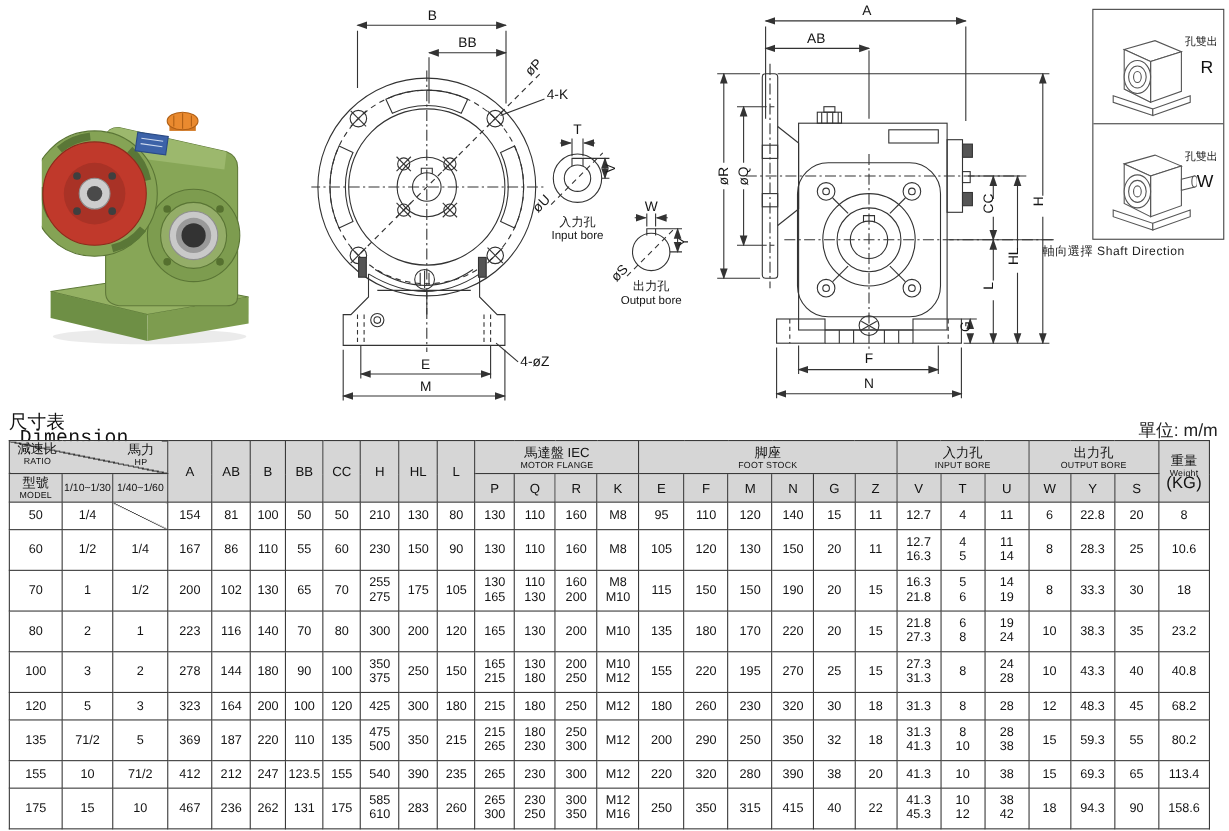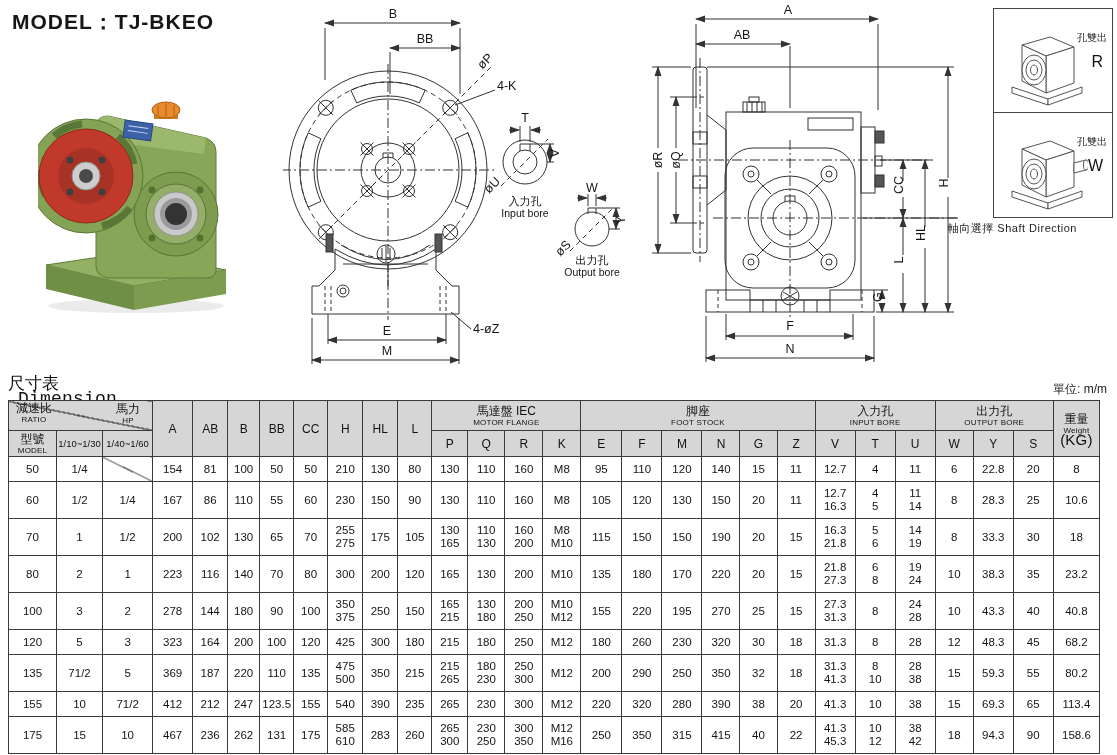--- a/index.html
+++ b/index.html
@@ -21,21 +21,21 @@
   .shaft-cell:last-child { border-bottom:none; height:104px; }
   .shaft-note { position:absolute; right:5px; top:22px; font-size:10px; color:#222; }
   .shaft-letter { position:absolute; right:9px; top:44px; font-size:16px; color:#111; }
   .shaft-mini { position:absolute; left:4px; top:12px; }
   .shaft-caption { position:absolute; left:940px; top:221px; width:137px; text-align:right;
                    font-size:11px; color:#222; letter-spacing:0.5px; }
 
   .section-bar { position:absolute; left:8px; top:370px; width:1101px; height:28px; }
   .section-title { position:absolute; left:0; top:2px; font-size:17px; color:#111; }
   .section-title .en { margin-left:10px; }
-  .unit-label { position:absolute; right:2px; top:11px; font-size:12px; color:#222; }
+  .unit-label { position:absolute; right:2px; top:11px; font-size:16px; color:#222; }
 
   table.dim { position:absolute; left:8px; top:400px; border-collapse:collapse;
               table-layout:fixed; width:1092px; }
   .dim th, .dim td { border:1px solid #3a3a3a; text-align:center; vertical-align:middle;
                      padding:0; overflow:hidden; }
   .dim thead th { background:#d6d6d6; font-weight:normal; }
   .dim tr.h1 { height:30px;padding-left:40px; } .dim tr.h2 { height:26px; }
   .dim tbody tr.single { height:25px; } .dim tbody tr.double { height:37px;padding-left:28px; }
   .dim td { font-size:11.5px; line-height:13px; color:#141414; background:#fff; }
   .zh { display:block; font-size:12px; line-height:13px; }
@@ -52,21 +52,20 @@
 
   svg text { font-family:"Liberation Sans","DejaVu Sans",sans-serif; font-size:12.5px; fill:#151515; }
   svg text.sm { font-size:10.5px; }
   svg text.cap { font-size:11px; }
 </style>
 </head>
 <body>
 
 <div class="page">
 
-  <div class="model-title">MODEL：TJ-BKEO</div>
 
   <svg class="photo-wrap" width="198" height="238" viewBox="0 0 198 238">
     <ellipse cx="98" cy="226" rx="88" ry="7" fill="#000" opacity="0.08"></ellipse>
     <g>
       <polygon points="8,185 95,172 188,190 96,206" fill="#94b163" stroke="#5e7a38" stroke-width="1"></polygon>
       <polygon points="8,185 96,206 96,230 8,209" fill="#6e8f45"></polygon>
       <polygon points="96,206 188,190 188,214 96,230" fill="#7d9c4f"></polygon>
     </g>
     <g>
       <path d="M58,44 Q60,36 70,36 L168,58 Q178,62 178,72 L178,190 Q178,198 168,198 L70,198 Q58,196 58,186 Z" fill="#87a657" stroke="#60793a" stroke-width="1"></path>

